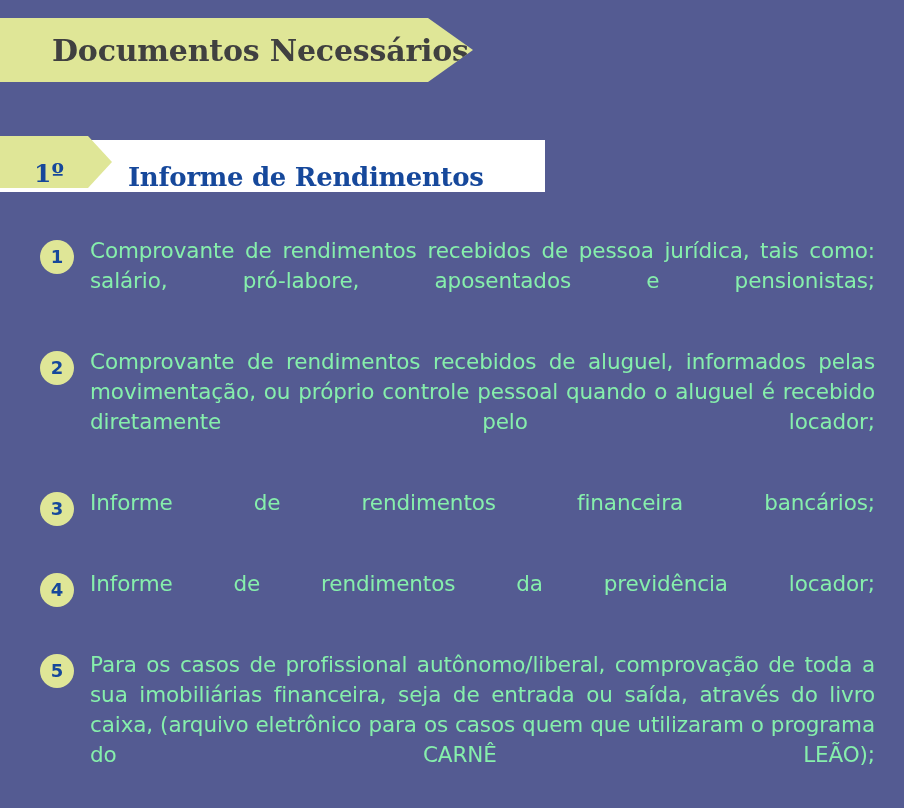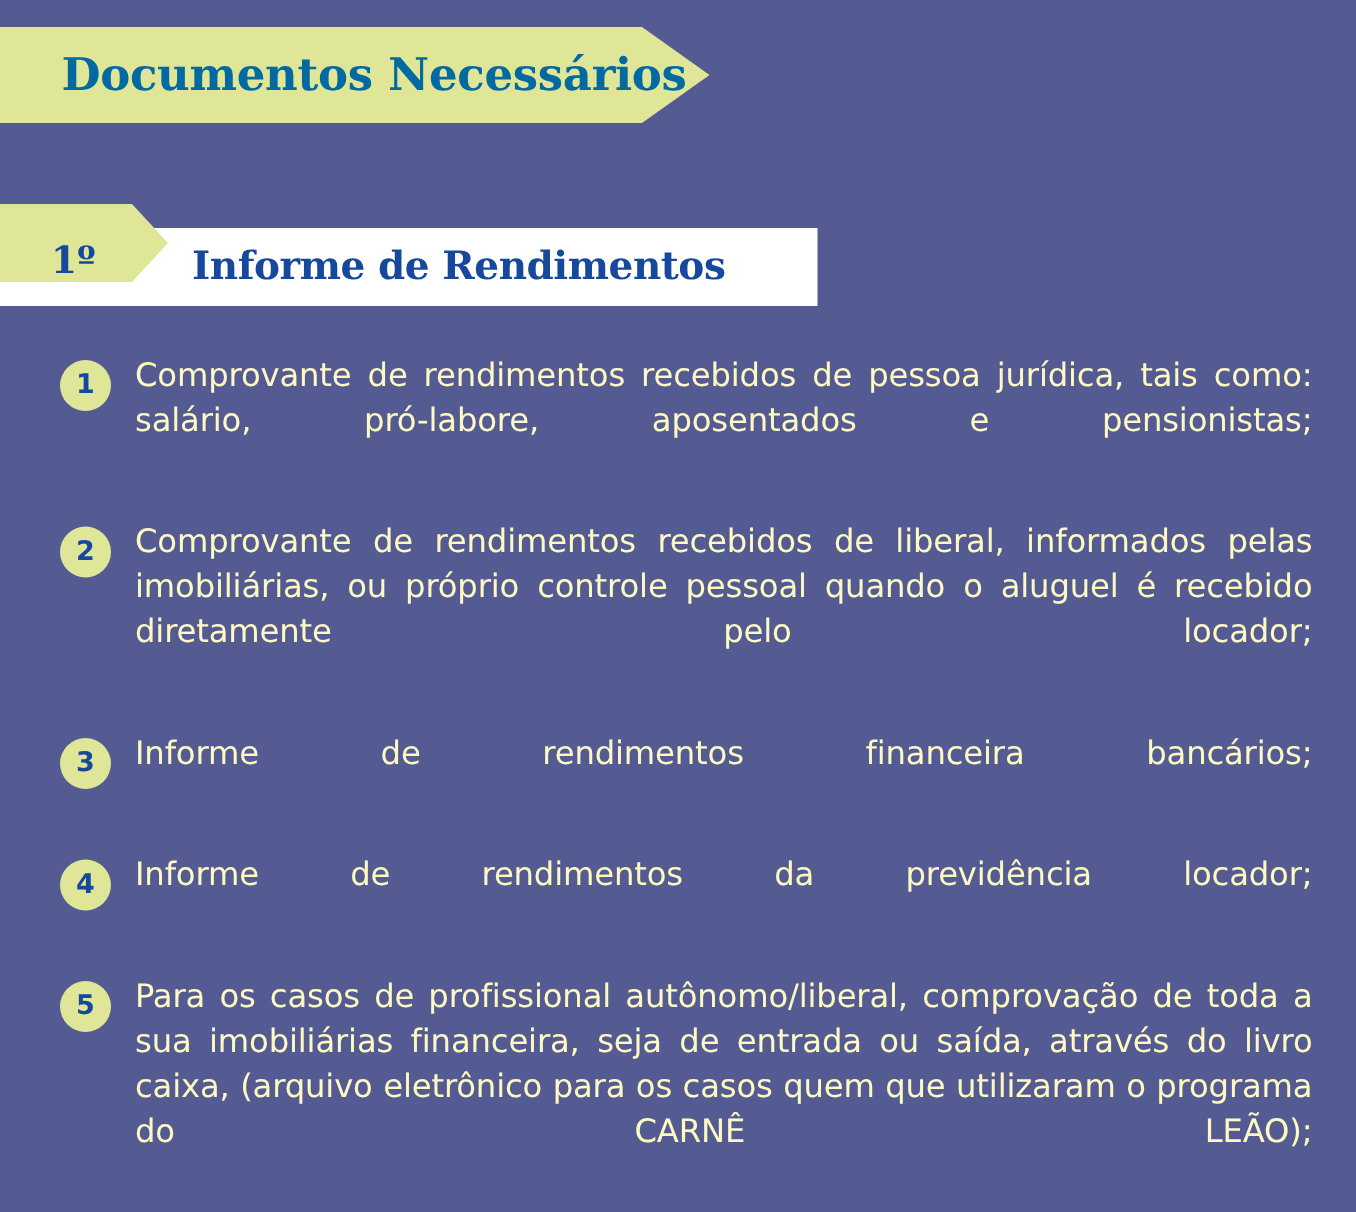--- a/index.html
+++ b/index.html
@@ -34,22 +34,22 @@
     background: #dfe697;
     -webkit-clip-path: polygon(0 0, 428px 0, 473px 50%, 428px 100%, 0 100%);
     clip-path: polygon(0 0, 428px 0, 473px 50%, 428px 100%, 0 100%);
     display: flex;
     align-items: center;
   }
   .title-banner-text {
     font-family: "DejaVu Serif", serif;
     font-weight: bold;
     font-size: 30px;
-    color: #0369a1;
-    padding-left: 41px;
+    color: #404040;
+    padding-left: 52px;
     letter-spacing: -0.2px;
     white-space: nowrap;
   }
 
   
   .section-banner {
     position: absolute;
     left: 0;
     top: 136px;
     width: 545px;
@@ -72,26 +72,26 @@
     font-family: "DejaVu Serif", serif;
     font-weight: bold;
     font-size: 25px;
     color: #16489b;
     padding-left: 34px;
     white-space: nowrap;
   }
   .section-banner-body {
     position: absolute;
     left: 0;
-    top: 16px;
+    top: 4px;
     width: 545px;
     height: 52px;
     background: #ffffff;
     display: flex;
-    align-items: center;
+    align-items: flex-end;
     z-index: 1;
   }
   .section-banner-body span {
     font-family: "DejaVu Serif", serif;
     font-weight: bold;
     font-size: 26px;
     color: #16489b;
     padding-left: 128px;
     letter-spacing: -0.3px;
     white-space: nowrap;
@@ -126,21 +126,21 @@
     font-family: "DejaVu Sans", sans-serif;
     font-weight: bold;
     font-size: 18px;
     display: flex;
     align-items: center;
     justify-content: center;
     line-height: 1;
   }
   .doc-text {
     display: block;
-    color: #fef9c3;
+    color: #86efac;
     font-family: "DejaVu Sans", sans-serif;
     font-size: 21.5px;
     line-height: 30px;
     text-align: justify;
     text-justify: inter-word;
     letter-spacing: -0.1px;
   }
   .doc-text::after {
     content: "";
     display: inline-block;
@@ -165,21 +165,21 @@
     </div>
   </div>
 
   <ul class="doc-list" id="doc-list">
       <li class="doc-item">
         <span class="doc-bullet">1</span>
         <span class="doc-text">Comprovante de rendimentos recebidos de pessoa jurídica, tais como: salário, pró-labore, aposentados e pensionistas;</span>
       </li>
       <li class="doc-item">
         <span class="doc-bullet">2</span>
-        <span class="doc-text">Comprovante de rendimentos recebidos de liberal, informados pelas imobiliárias, ou próprio controle pessoal quando o aluguel é recebido diretamente pelo locador;</span>
+        <span class="doc-text">Comprovante de rendimentos recebidos de aluguel, informados pelas movimentação, ou próprio controle pessoal quando o aluguel é recebido diretamente pelo locador;</span>
       </li>
       <li class="doc-item">
         <span class="doc-bullet">3</span>
         <span class="doc-text">Informe de rendimentos financeira bancários;</span>
       </li>
       <li class="doc-item">
         <span class="doc-bullet">4</span>
         <span class="doc-text">Informe de rendimentos da previdência locador;</span>
       </li>
       <li class="doc-item">

